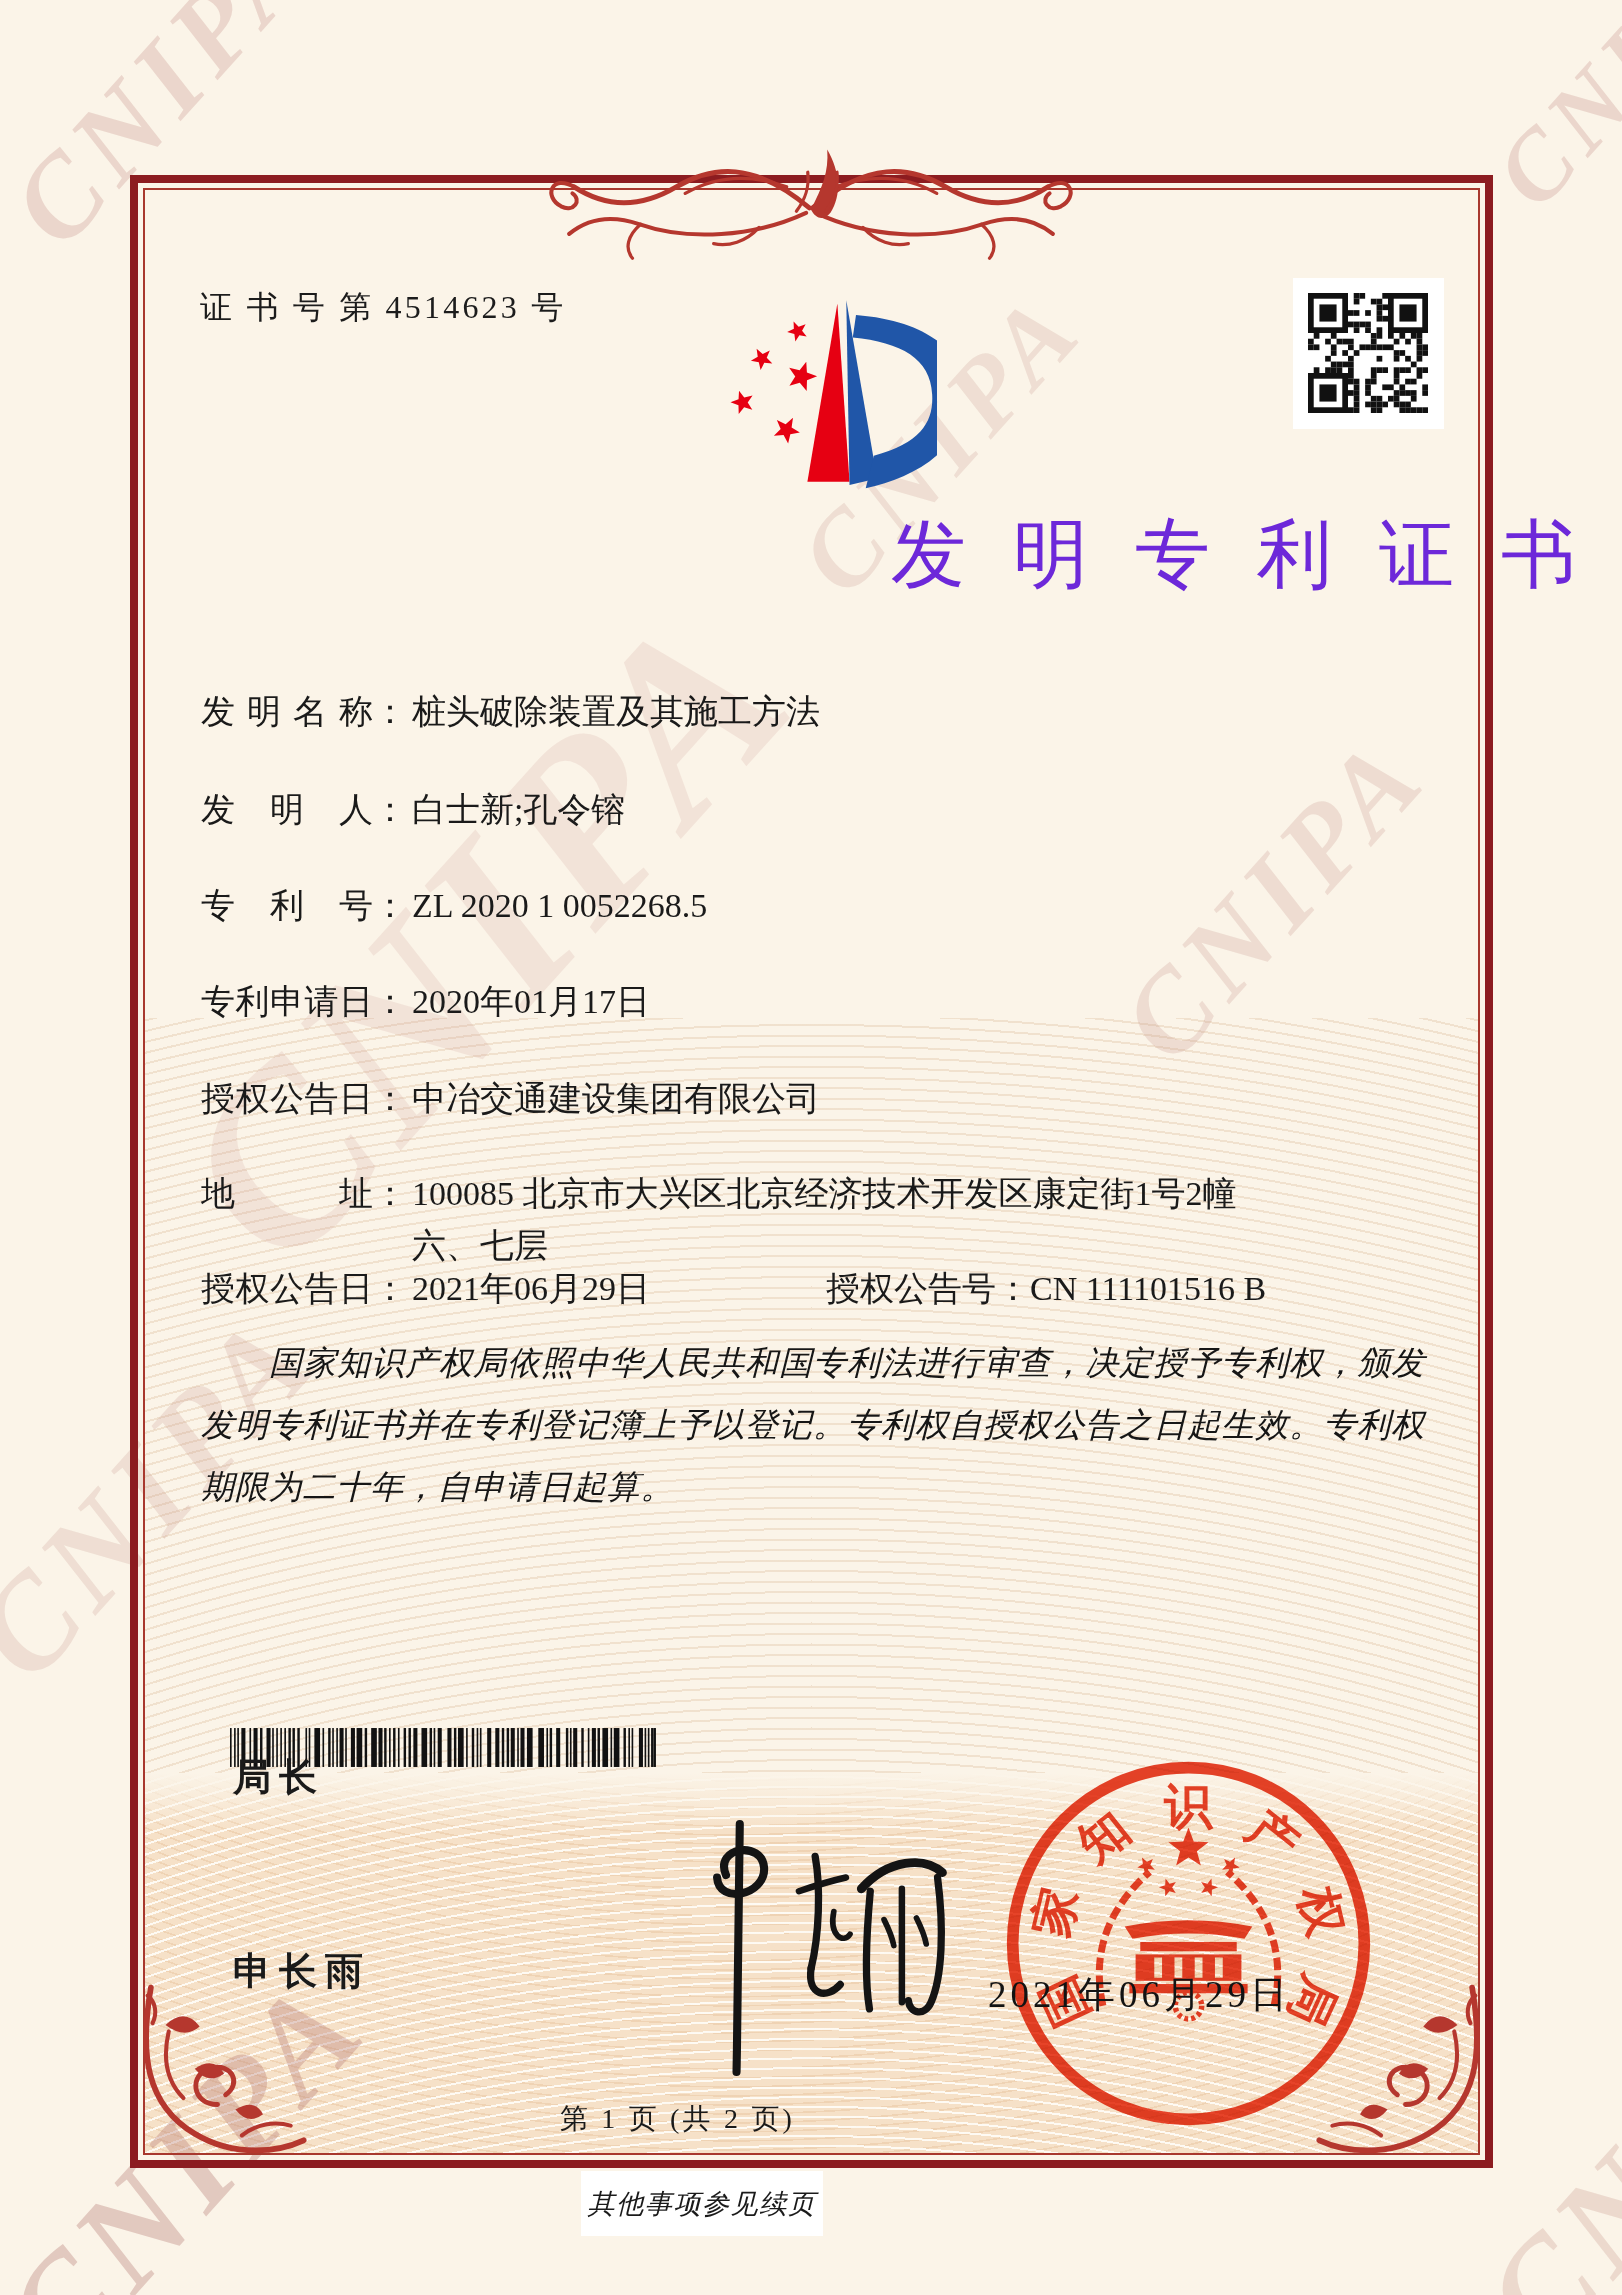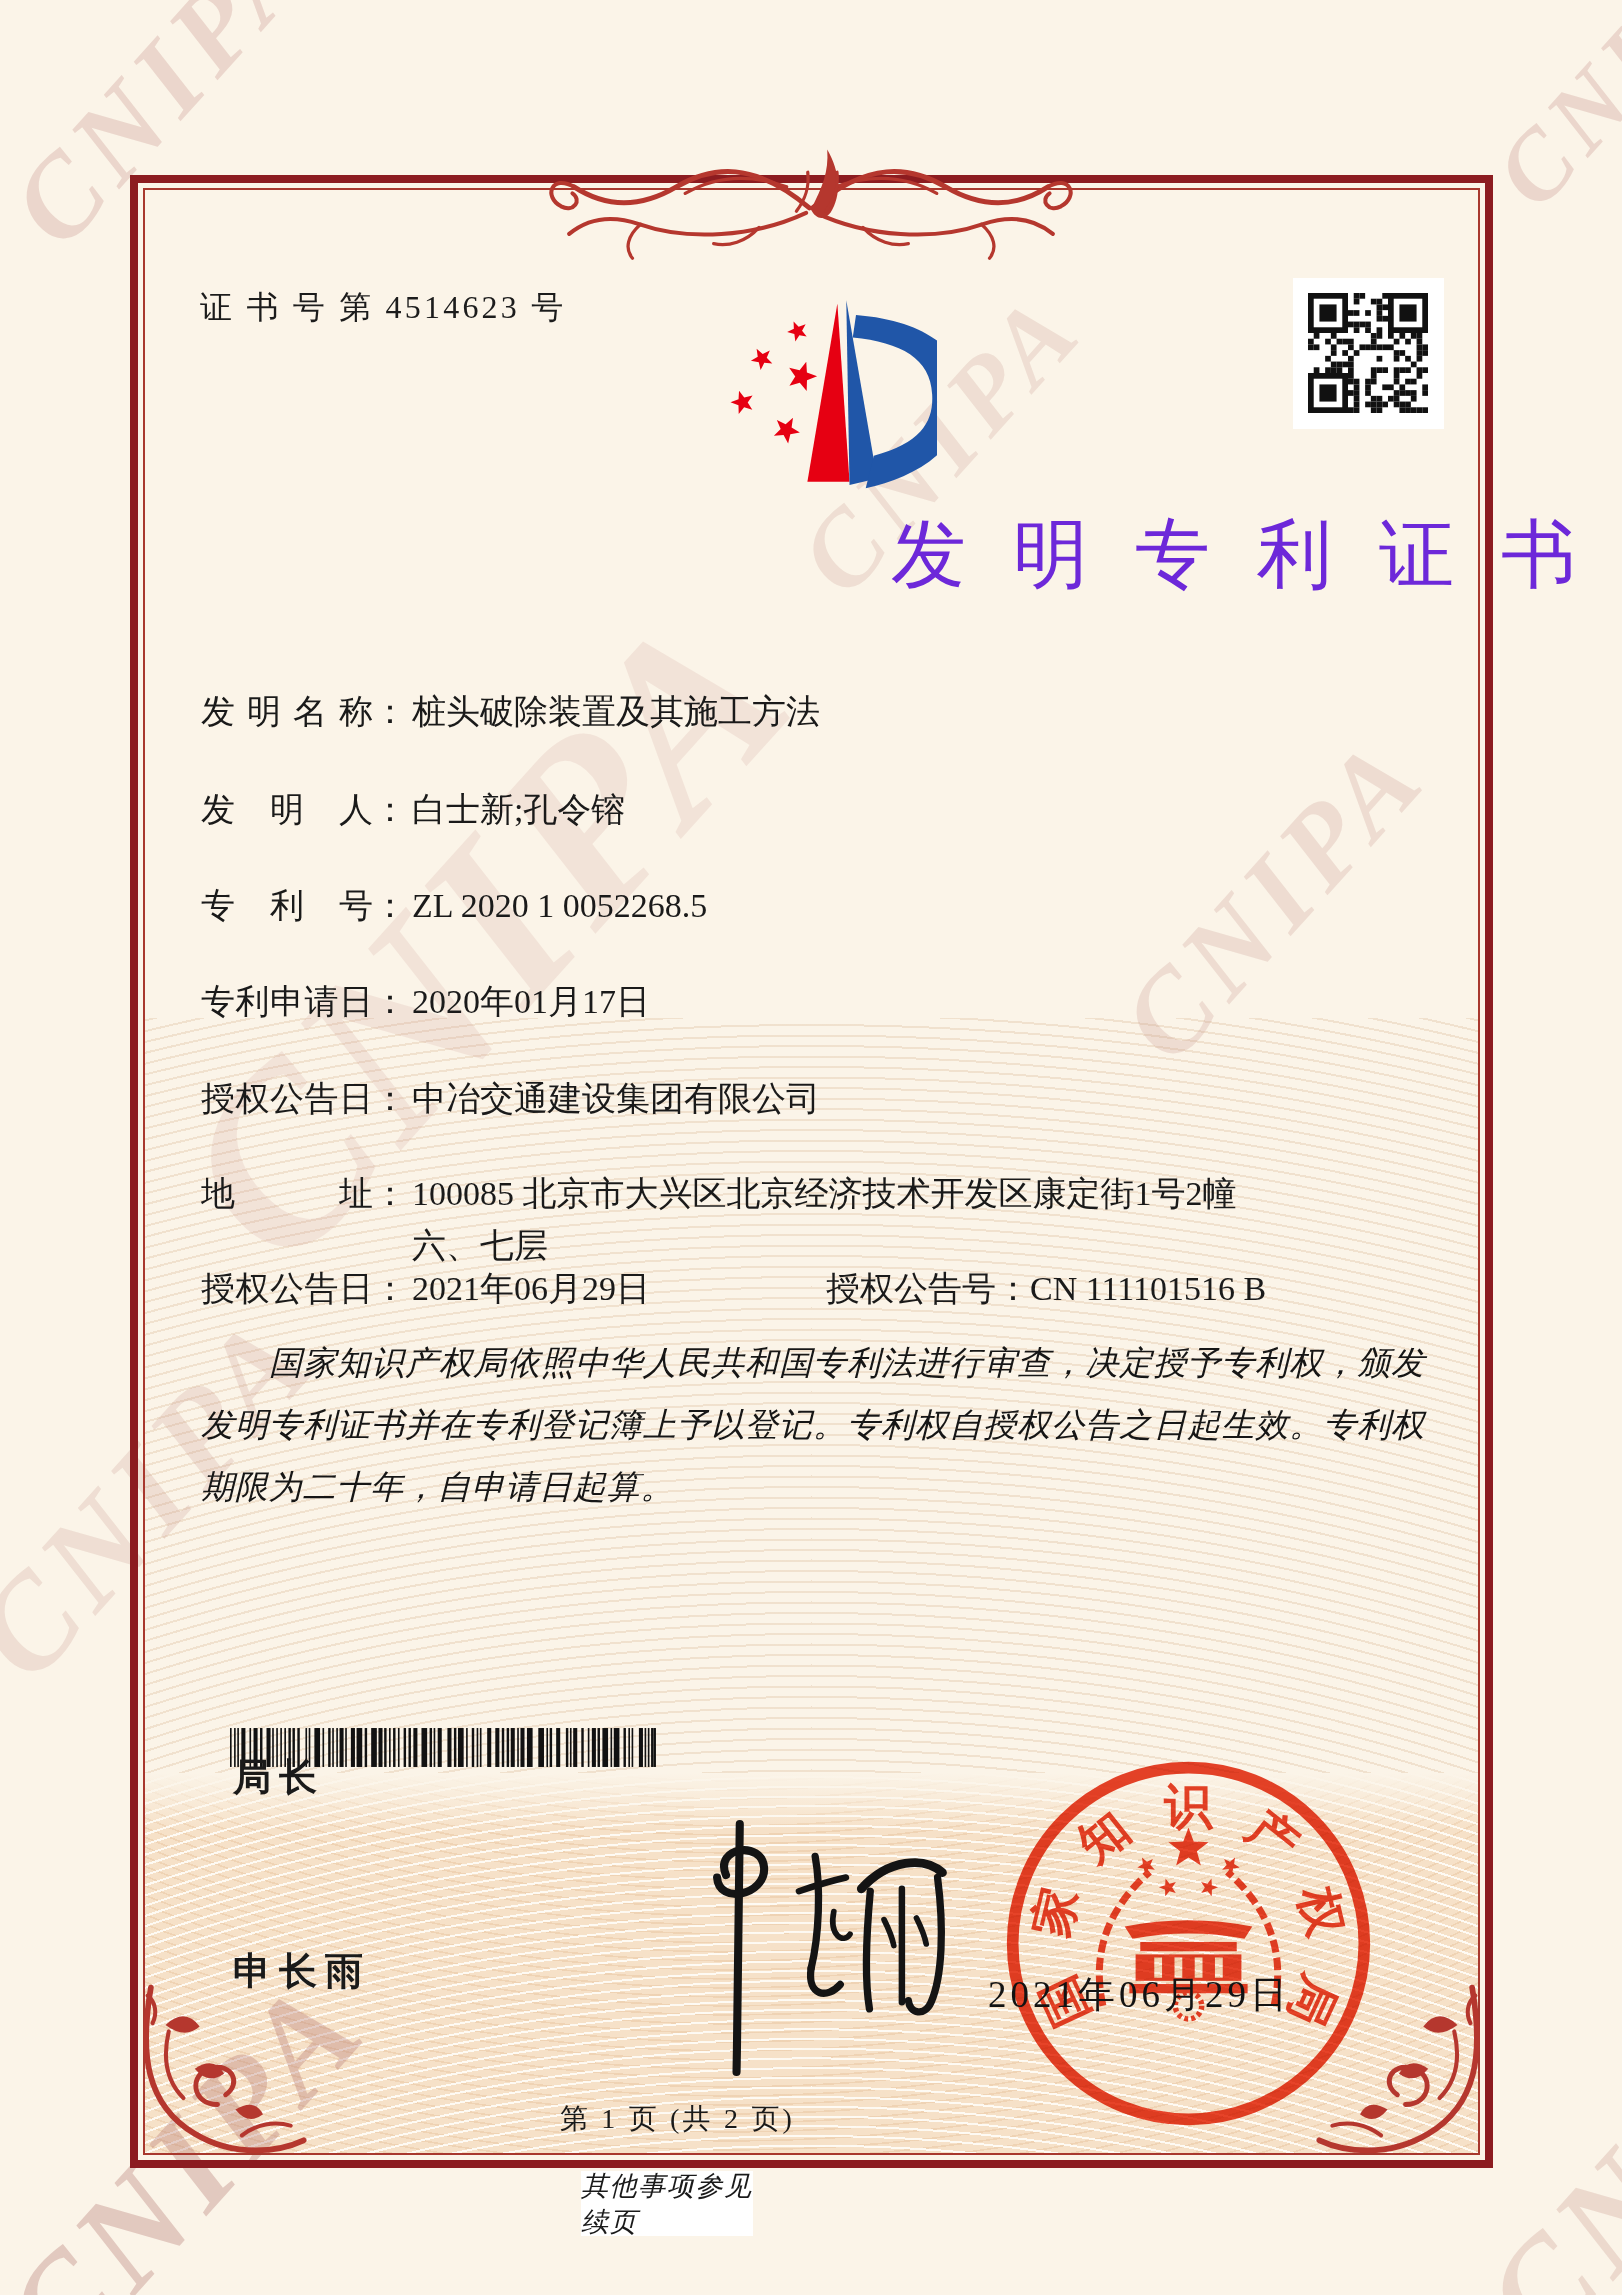--- a/index.html
+++ b/index.html
@@ -61,21 +61,21 @@
   }
   .bodytext p{margin:0;text-indent:68px;}
   .director{left:233px;font-family:"Liberation Sans","DejaVu Sans",sans-serif;
     font-weight:600;font-size:38px;letter-spacing:8px;color:#1a1a1a;}
   .seal-date{
     left:945px;top:1970px;width:389px;text-align:center;z-index:8;
     font-size:37px;letter-spacing:4px;color:#131313;
   }
   .page-footer{left:487px;top:2100px;width:381px;text-align:center;font-size:28px;letter-spacing:3.2px;}
   .note-box{
-    left:581px;top:2171px;width:172px;height:65px;background:#ffffff;z-index:6;
+    left:581px;top:2171px;width:242px;height:65px;background:#ffffff;z-index:6;
     display:flex;align-items:center;justify-content:center;
     font-size:27px;font-style:italic;letter-spacing:1.6px;
   }
   
   .seal{position:absolute;z-index:7;left:994px;top:1749px;mix-blend-mode:multiply;opacity:.95;}
   .seal text{font-family:"Liberation Serif","DejaVu Serif",serif;font-size:62px;font-weight:700;
     fill:#e63a1e;text-anchor:middle;dominant-baseline:central;}
   .signature{position:absolute;z-index:7;left:649px;top:1814px;}
   .qr-box{position:absolute;z-index:6;left:1293px;top:278px;width:151px;height:151px;background:#fff;}
   .qr-box svg{position:absolute;left:15.4px;top:15.4px;}

